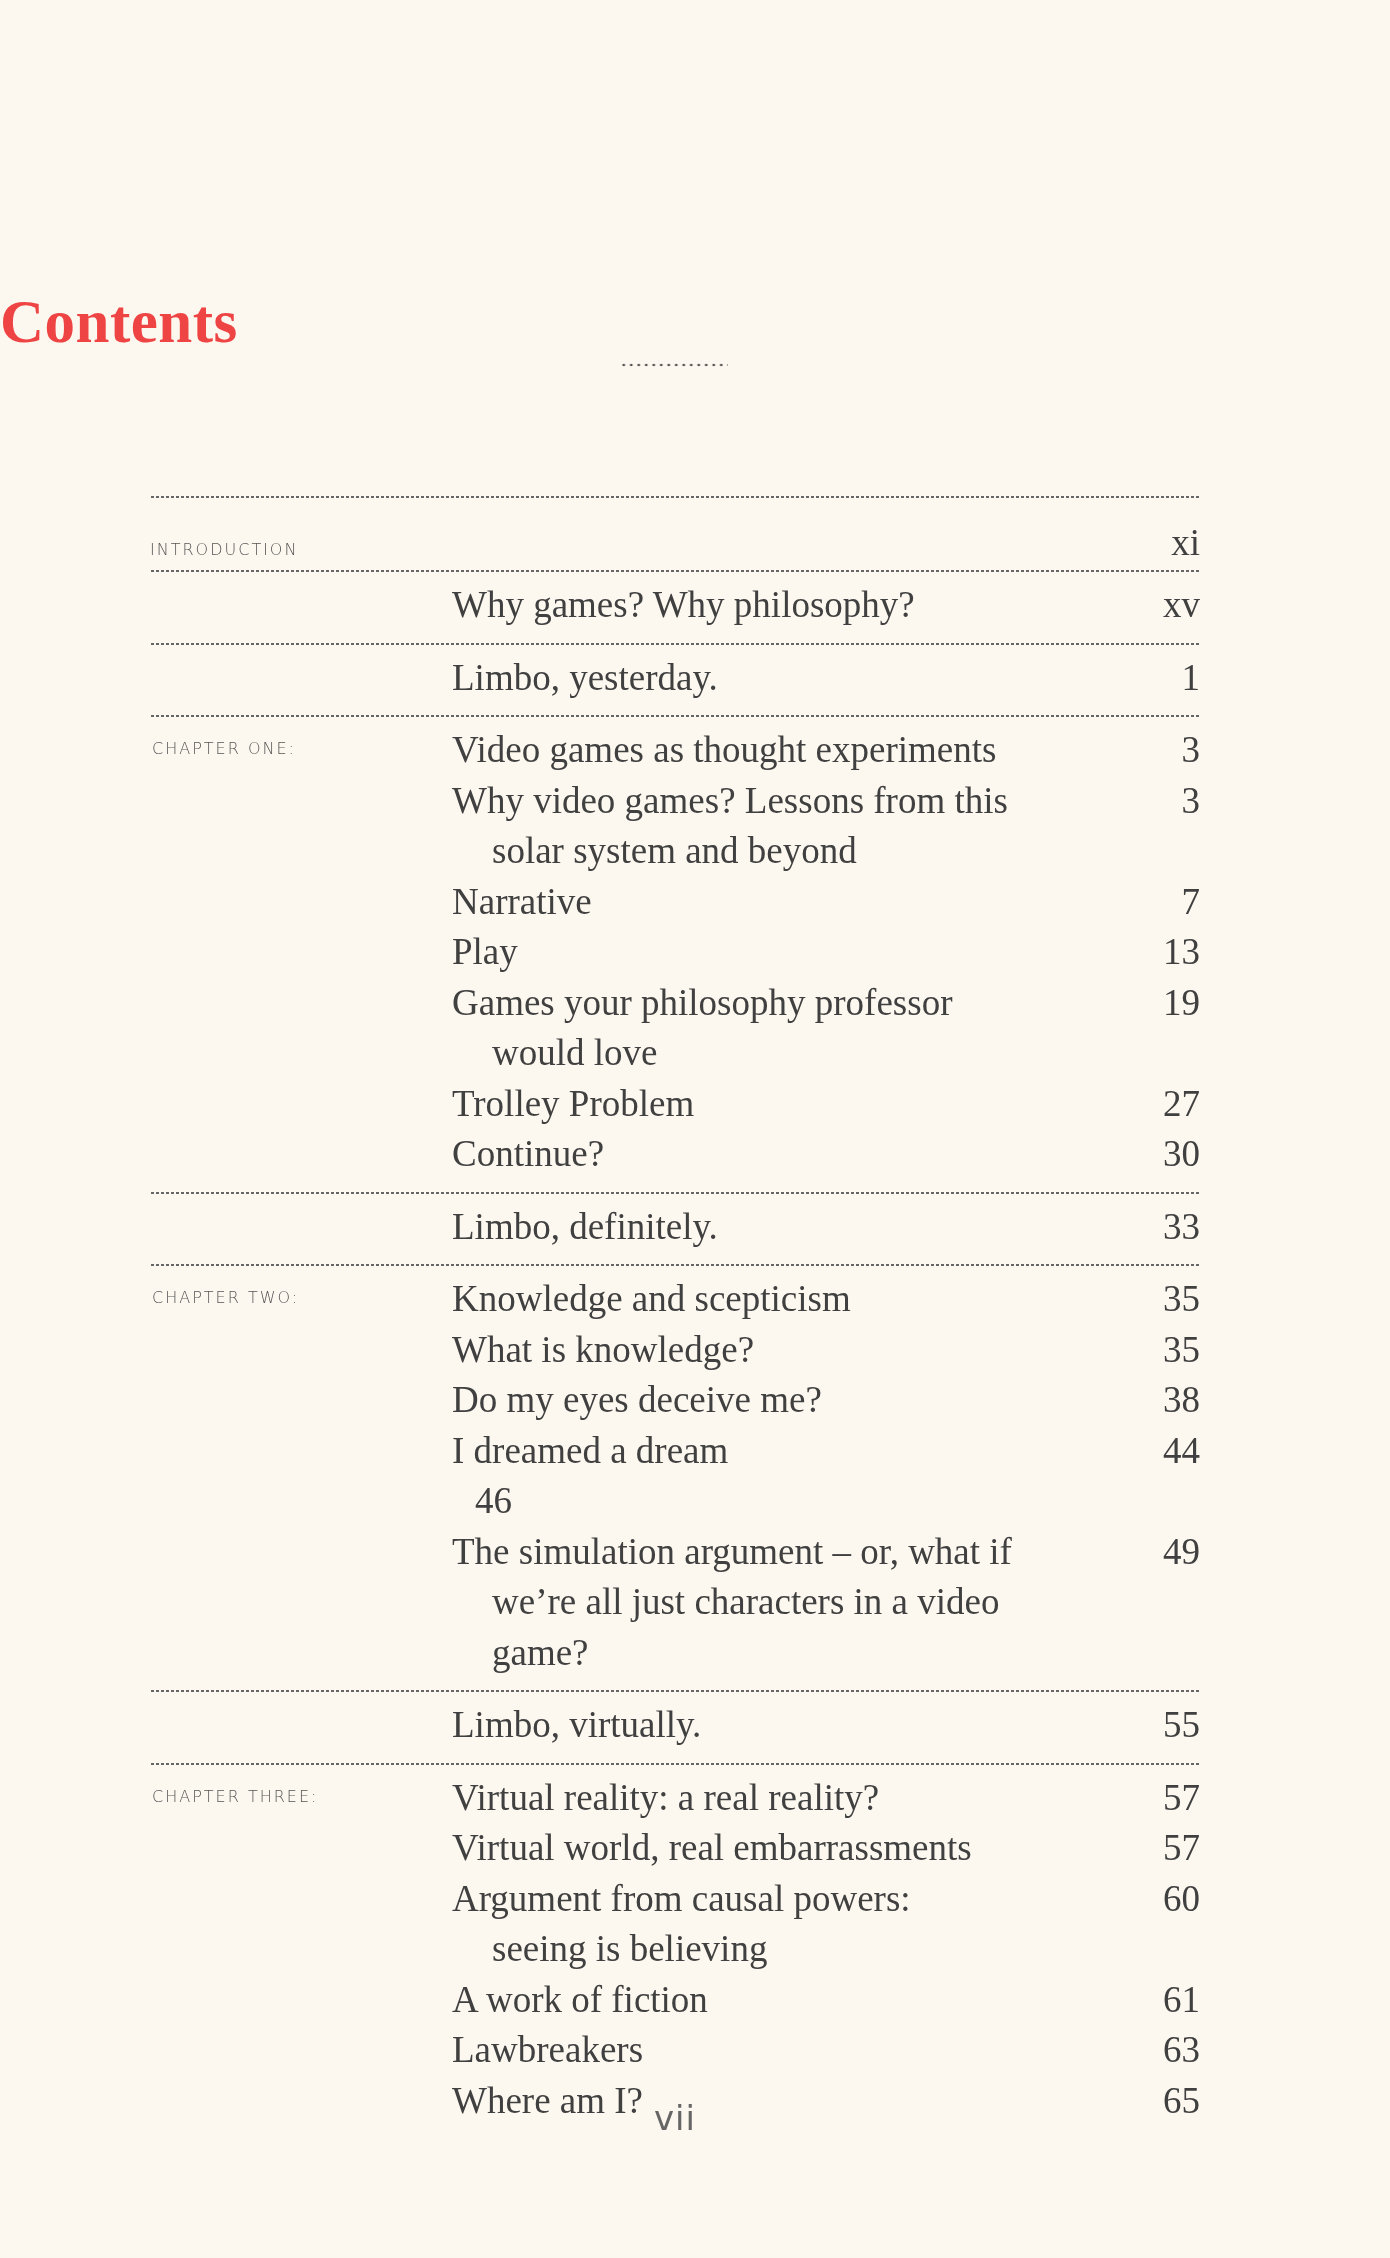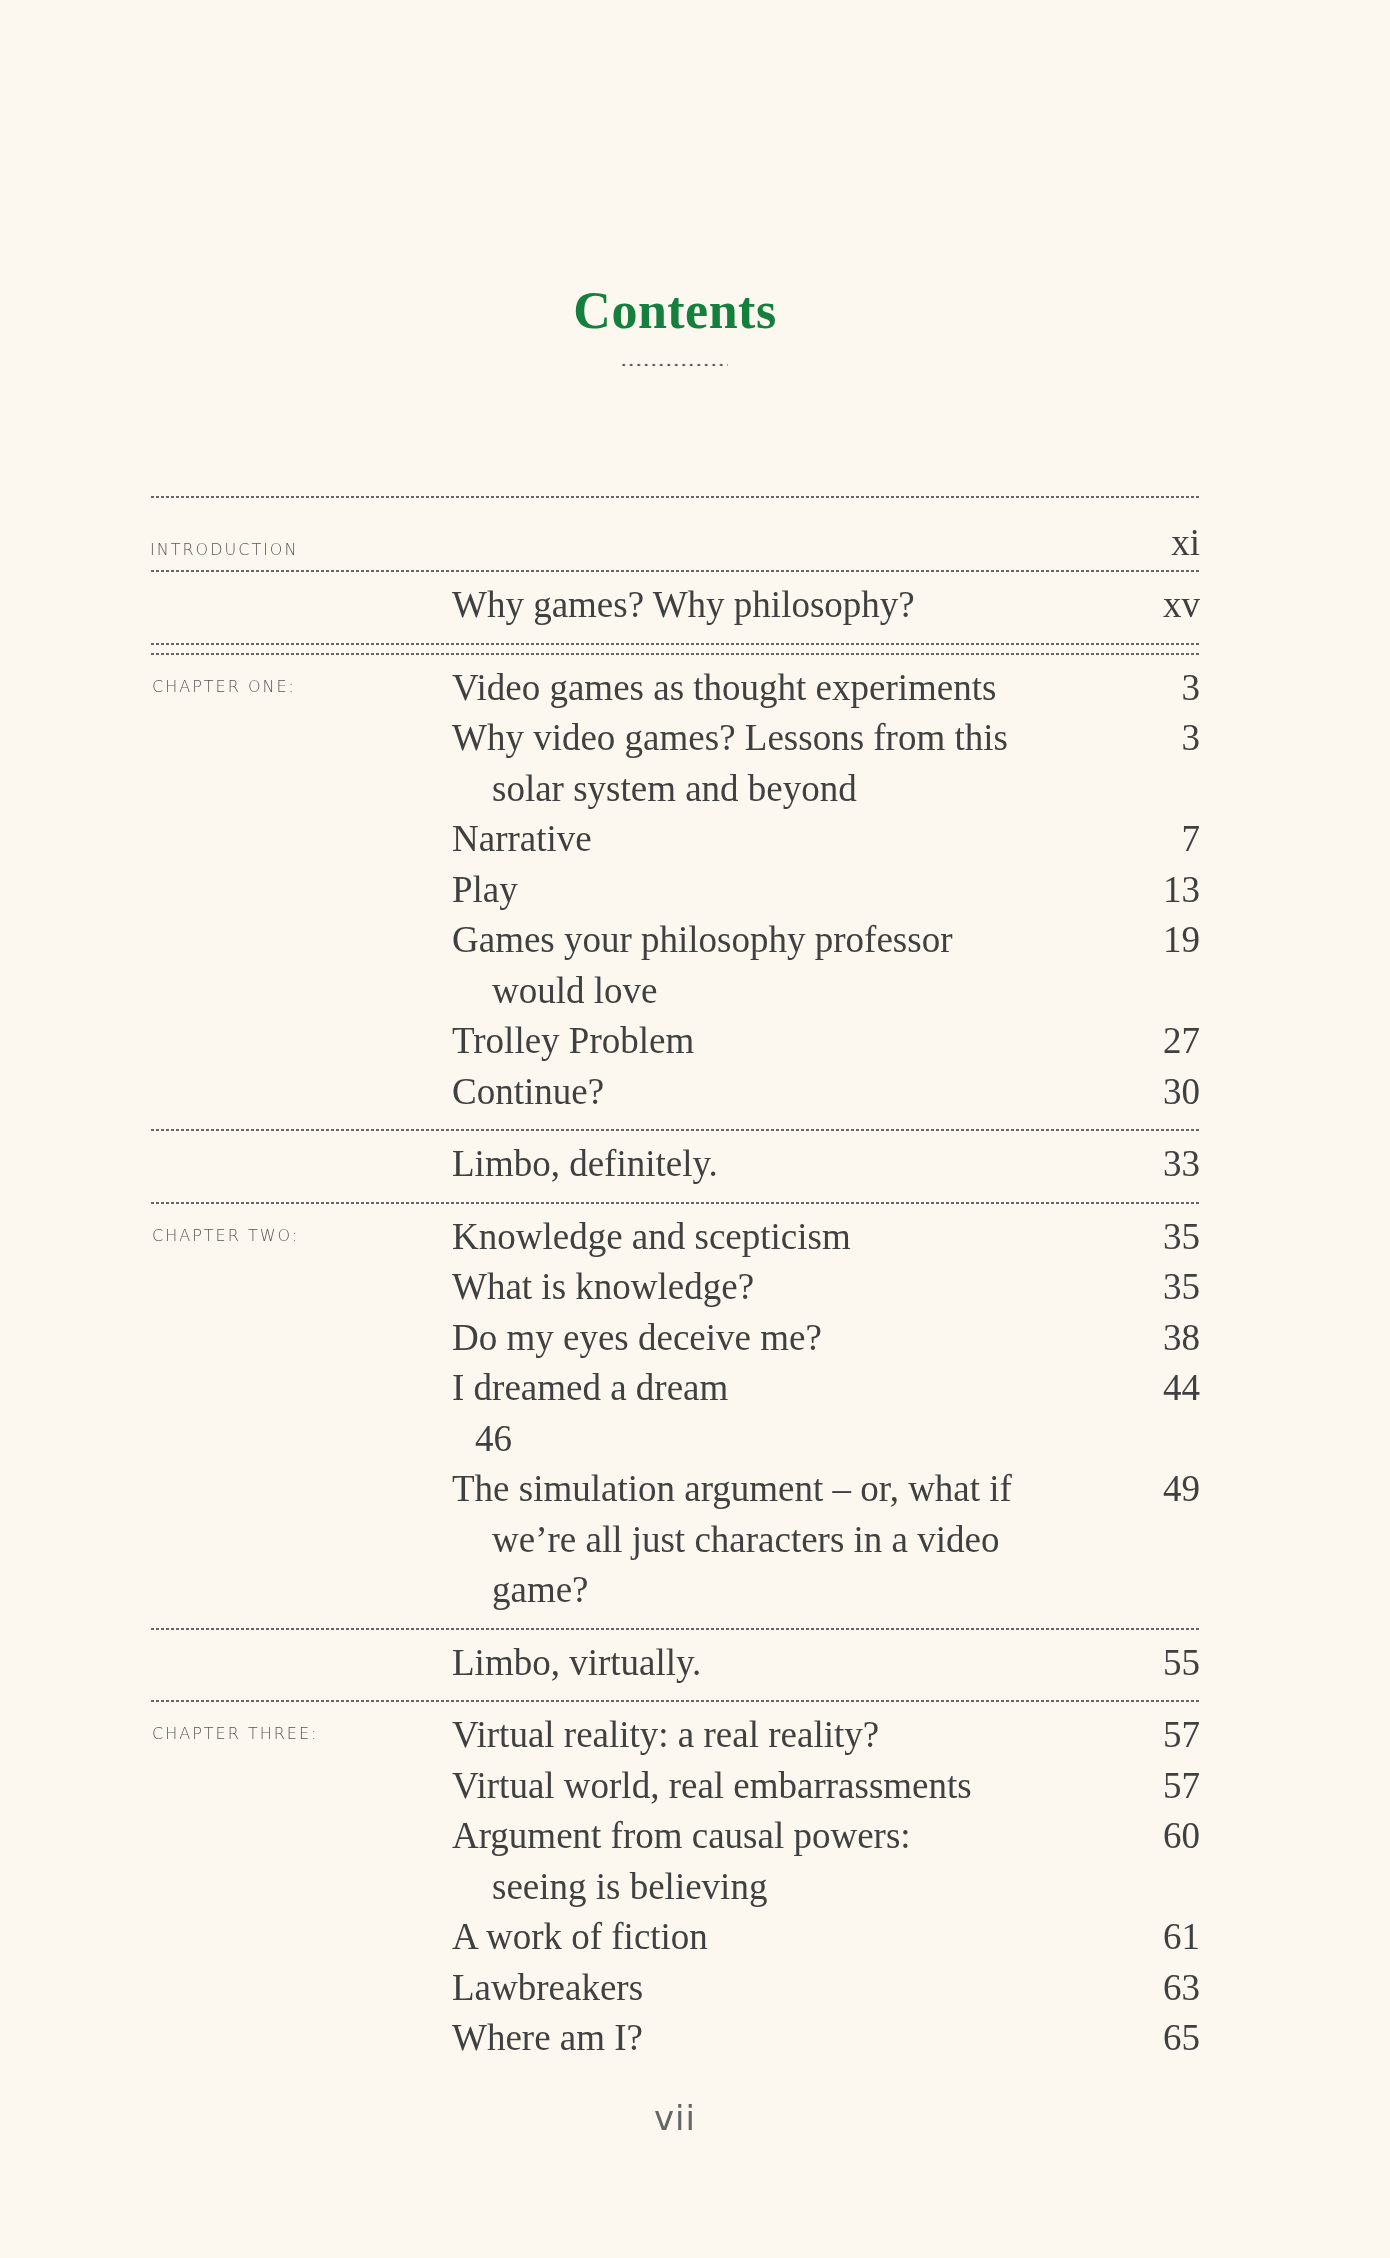--- a/index.html
+++ b/index.html
@@ -5,24 +5,24 @@
     html, body { margin: 0; padding: 0; }
     body {
       width: 1390px; height: 2258px;
       background: #fcf8ef;
       position: relative;
       overflow: hidden;
       color: #262626;
     }
     .page-title {
       position: absolute; left: 0; width: 1350px; top: 250px;
-      text-align: center;
+      text-align: left;
       font-family: "Liberation Serif", "DejaVu Serif", serif;
-      font-size: 52px; line-height: 1;
-      color: #15803d;
+      font-size: 61px; line-height: 1;
+      color: #ef4444;
       letter-spacing: 0.5px;
     }
     .title-dots {
       position: absolute; left: 620px; top: 362px; width: 108px; height: 6px;
       background-image: radial-gradient(circle, #555 1.3px, transparent 1.6px);
       background-size: 7.5px 6px;
       background-repeat: repeat-x;
     }
     .toc {
       position: absolute; left: 150px; top: 494px; width: 1050px;
@@ -86,20 +86,29 @@
       <div class="section" style="padding: 4px 0px 6px;">
         <span class="section-label" style="top: 18px;"></span>
         <div class="entries">
           <div class="entry">
             <span class="t"><span class="l1">Why games? Why philosophy?</span></span>
             <span class="pg">xv</span>
           </div>
         </div>
       </div>
       <div class="dotrule" style="margin: 4px 0px 2px;"></div>
+      <div class="section" style="padding: 4px 0px 6px;">
+        <span class="section-label" style="top: 18px;"></span>
+        <div class="entries">
+          <div class="entry">
+            <span class="t"><span class="l1">Limbo, yesterday.</span></span>
+            <span class="pg">1</span>
+          </div>
+        </div>
+      </div>
       <div class="dotrule" style="margin: 4px 0px 2px;"></div>
       <div class="section" style="padding: 4px 0px 6px;">
         <span class="section-label" style="top: 18px;">CHAPTER ONE:</span>
         <div class="entries">
           <div class="entry">
             <span class="t"><span class="l1">Video games as thought experiments</span></span>
             <span class="pg">3</span>
           </div>
           <div class="entry wrap">
             <span class="t"><span class="l1">Why video games? Lessons from this</span><span class="l2">solar system and beyond</span></span>

